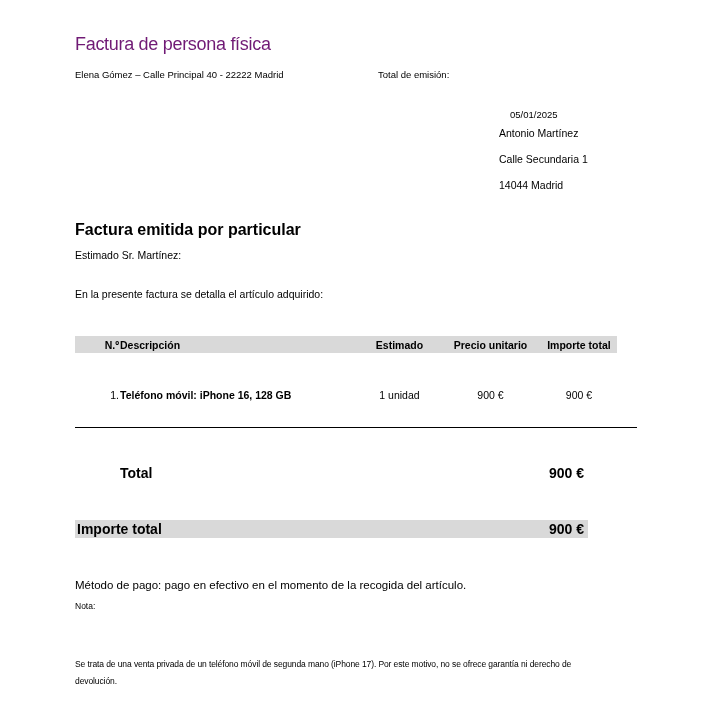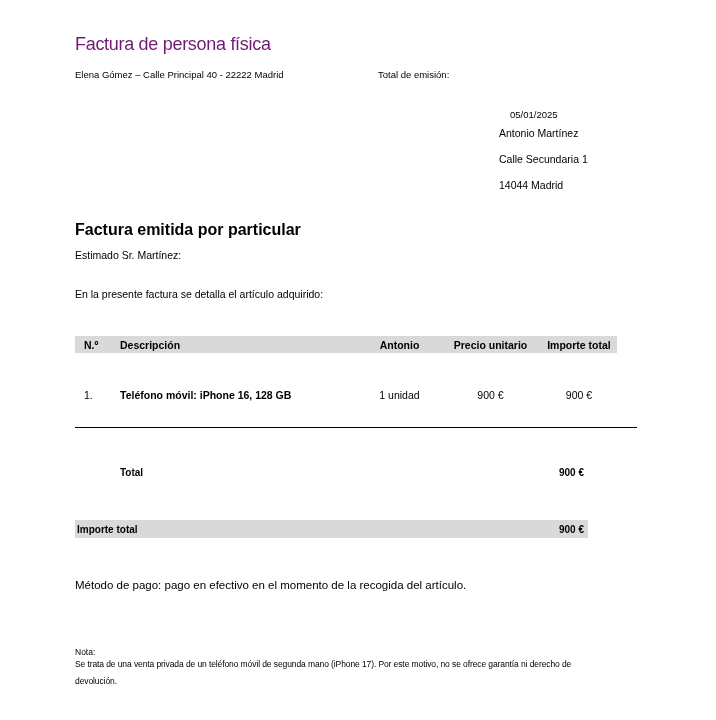--- a/index.html
+++ b/index.html
@@ -20,36 +20,36 @@
   .subject{left:75px;top:221px;font-size:16px;font-weight:700;}
   .salutation{left:75px;top:249px;font-size:10.5px;}
   .intro{left:75px;top:288px;font-size:10.5px;}
   .grid-row{
     left:75px;width:542px;height:17px;
     display:grid;grid-template-columns:44px 240px 81px 101px 76px;
     align-items:center;font-size:10.5px;
   }
   .thead{top:336px;font-weight:700;}
   .tbody-row{top:386px;}
-  .cell-left{text-align:left;padding-left:9px;}
+  .cell-left{text-align:right;padding-left:9px;}
   .cell-desc{text-align:left;padding-left:1px;}
   .cell-center{text-align:center;}
   .bold{font-weight:700;}
   .rule{
     left:75px;top:427px;width:562px;height:0;
     border-top:1.5px solid #000;
   }
   .totals-row{
     left:75px;width:513px;height:17px;display:flex;align-items:center;
-    justify-content:space-between;font-size:10px;font-weight:700;box-sizing:border-box;gap:20px;
+    justify-content:space-between;font-size:14px;font-weight:700;box-sizing:border-box;gap:20px;
   }
   .subtotal-row{top:464px;padding-left:45px;padding-right:4px;background:transparent;}
   .grandtotal-row{top:520px;padding-left:2px;padding-right:4px;height:18px;}
   .payment{left:75px;top:579px;font-size:11.5px;}
-  .note-label{left:75px;top:647px;font-size:8.5px;}
+  .note-label{left:75px;top:601px;font-size:8.5px;}
   .note-text{left:75px;top:656px;width:540px;font-size:8.5px;line-height:17px;letter-spacing:-0.1px;}
 </style>
 </head>
 <body>
 
 <div class="abs doc-title">Factura de persona física</div>
 
 <div class="abs meta-row">
   <span class="sender">Elena Gómez – Calle Principal 40 - 22222 Madrid</span>
   <span class="date-label">Total de emisión:</span>
@@ -62,21 +62,21 @@
   <div>14044 Madrid</div>
 </div>
 
 <div class="abs subject">Factura emitida por particular</div>
 <div class="abs salutation">Estimado Sr. Martínez:</div>
 <div class="abs intro">En la presente factura se detalla el artículo adquirido:</div>
 
 <div class="abs grid-row thead" style="background: rgb(217, 217, 217);">
   <div class="cell-left">N.º</div>
   <div class="cell-desc">Descripción</div>
-  <div class="cell-center">Antonio</div>
+  <div class="cell-center">Estimado</div>
   <div class="cell-center">Precio unitario</div>
   <div class="cell-center">Importe total</div>
 </div>
 
 <div class="abs grid-row tbody-row">
   <div class="cell-left">1.</div>
   <div class="cell-desc bold">Teléfono móvil: iPhone 16, 128 GB</div>
   <div class="cell-center">1 unidad</div>
   <div class="cell-center">900 €</div>
   <div class="cell-center">900 €</div>

